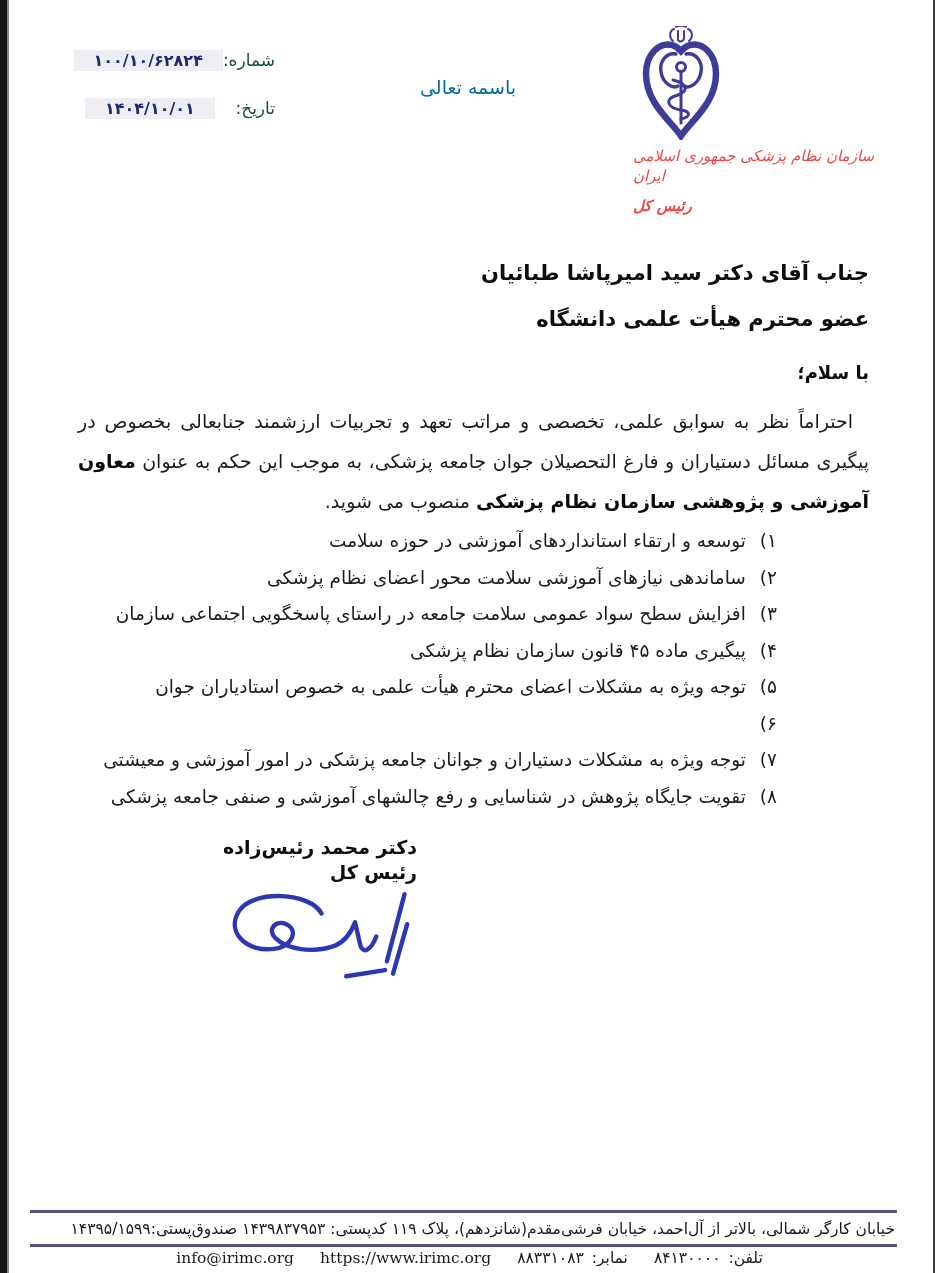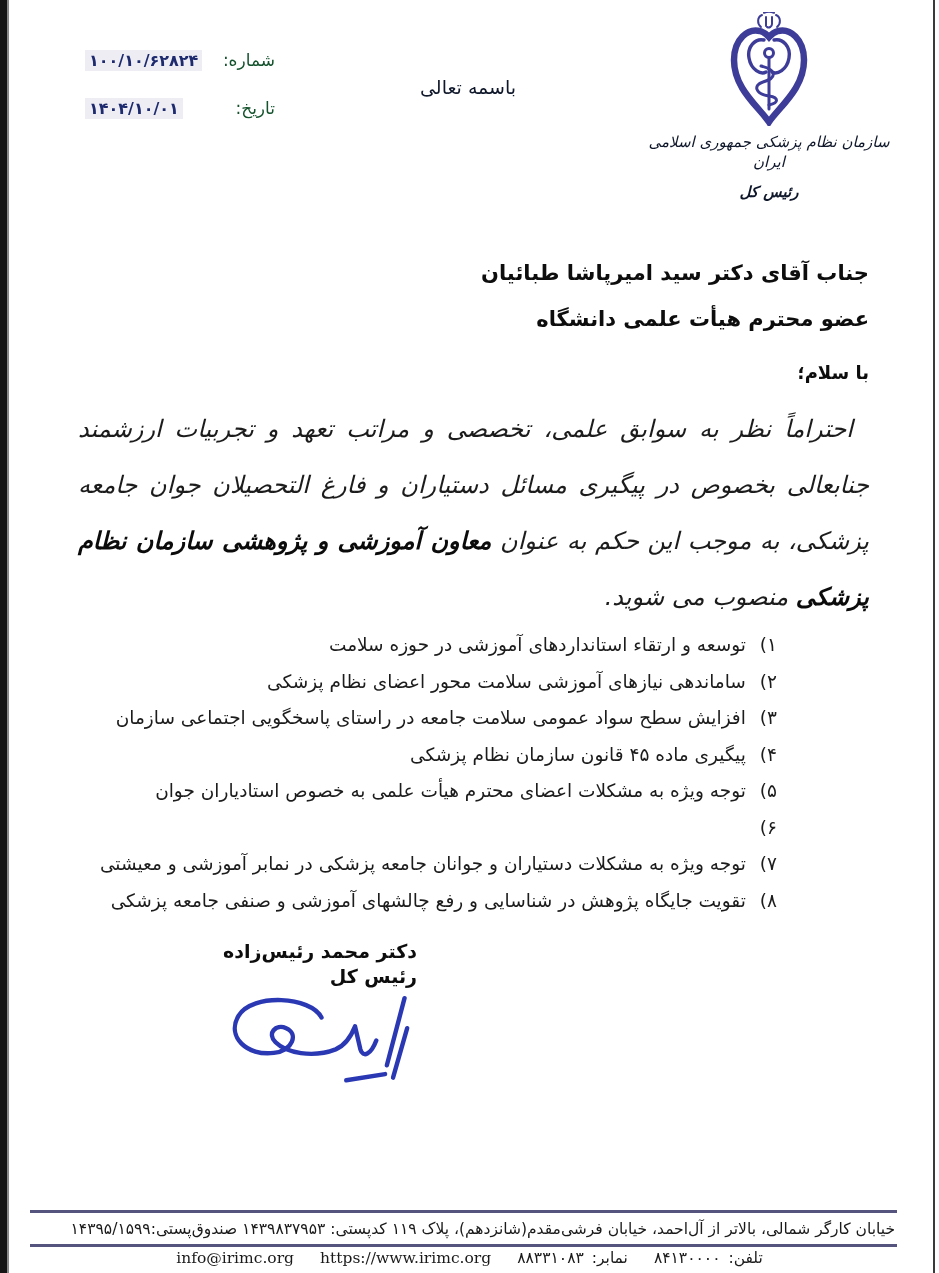--- a/index.html
+++ b/index.html
@@ -11,35 +11,35 @@
   }
   
   .edge-left  { position:absolute; left:0; top:0; width:7px;  height:100%; background:#161616; }
   .edge-left2 { position:absolute; left:7px; top:0; width:2px; height:100%; background:#8a8a8a; }
   .edge-right { position:absolute; left:933px; top:0; width:2px; height:100%; background:#3a3a3a; }
 
   
   .ref-block { position:absolute; left:85px; top:46px; width:190px; direction:rtl; }
   .ref-row { display:flex; justify-content:space-between; align-items:center; height:28px; margin-bottom:20px; }
   .ref-label { font-size:17px; color:#14532d; }
-  .ref-value { font-size:16px; font-weight:bold; color:#1d2a6e; background:#ededf3; padding:1px 4px; letter-spacing:.5px; }
+  .ref-value { font-size:16px; font-weight:bold; color:#1d2a6e; background:#ededf3; padding:1px 20px; letter-spacing:.5px; }
 
-  .bismillah { position:absolute; left:420px; top:76px; font-size:19px; color:#0f172a; }
+  .bismillah { position:absolute; left:420px; top:76px; font-size:19px; color:#0369a1; }
 
   
-  .logo { position:absolute; right:34px; top:12px; width:272px; text-align:center; color:#0f172a; }
+  .logo { position:absolute; right:34px; top:26px; width:272px; text-align:left; color:#ef4444; }
   .org-name { margin-top:2px; font-size:15px; font-style:italic; direction:rtl; line-height:20px; }
   .org-role { margin-top:11px; font-size:15px; font-style:italic; font-weight:bold; direction:rtl; }
 
   
   .body { position:absolute; top:258px; left:78px; right:70px; direction:rtl; }
   .addressee1, .addressee2 { font-size:21px; font-weight:bold; color:#0d0d0d; line-height:30px; }
   .addressee2 { margin-top:16px; }
   .salutation { margin-top:28px; font-size:18px; font-weight:bold; color:#0d0d0d; }
-  .para { margin-top:18px; font-size:24px; line-height:56px; text-align:justify; text-indent:16px; color:#1c1c1c;font-style:italic; }
+  .para { margin-top:18px; font-size:19px; line-height:40px; text-align:justify; text-indent:16px; color:#1c1c1c; }
   .para.second { margin-top:2px; }
   .para b { color:#0b0b0b; }
   .list { margin-top:2px; padding-right:92px; }
   .li { display:flex; gap:14px; font-size:18.5px; line-height:36.5px; color:#1c1c1c; }
   .li .num { flex:0 0 auto; }
 
   
   .sig-block { margin-top:20px; margin-right:452px; width:230px; text-align:right; }
   .sig-name, .sig-role { font-size:19px; font-weight:bold; color:#0d0d0d; line-height:25px; }
   .sig-scribble { margin-top:2px; margin-right:415px; width:265px; }
@@ -130,21 +130,21 @@
         </div>
       <div class="li">
           <span class="num">۵)</span>
           <span class="txt">توجه ویژه به مشکلات اعضای محترم هیأت علمی به خصوص استادیاران جوان</span>
         </div>
       <div class="li">
           <span class="num">۶)</span>
         </div>
       <div class="li">
           <span class="num">۷)</span>
-          <span class="txt">توجه ویژه به مشکلات دستیاران و جوانان جامعه پزشکی در نمابر آموزشی و معیشتی</span>
+          <span class="txt">توجه ویژه به مشکلات دستیاران و جوانان جامعه پزشکی در امور آموزشی و معیشتی</span>
         </div>
       <div class="li">
           <span class="num">۸)</span>
           <span class="txt">تقویت جایگاه پژوهش در شناسایی و رفع چالشهای آموزشی و صنفی جامعه پزشکی</span>
         </div>
     </div>
 
     
     <div class="sig-block">
       <div class="sig-name">دکتر محمد رئیس‌زاده</div>

